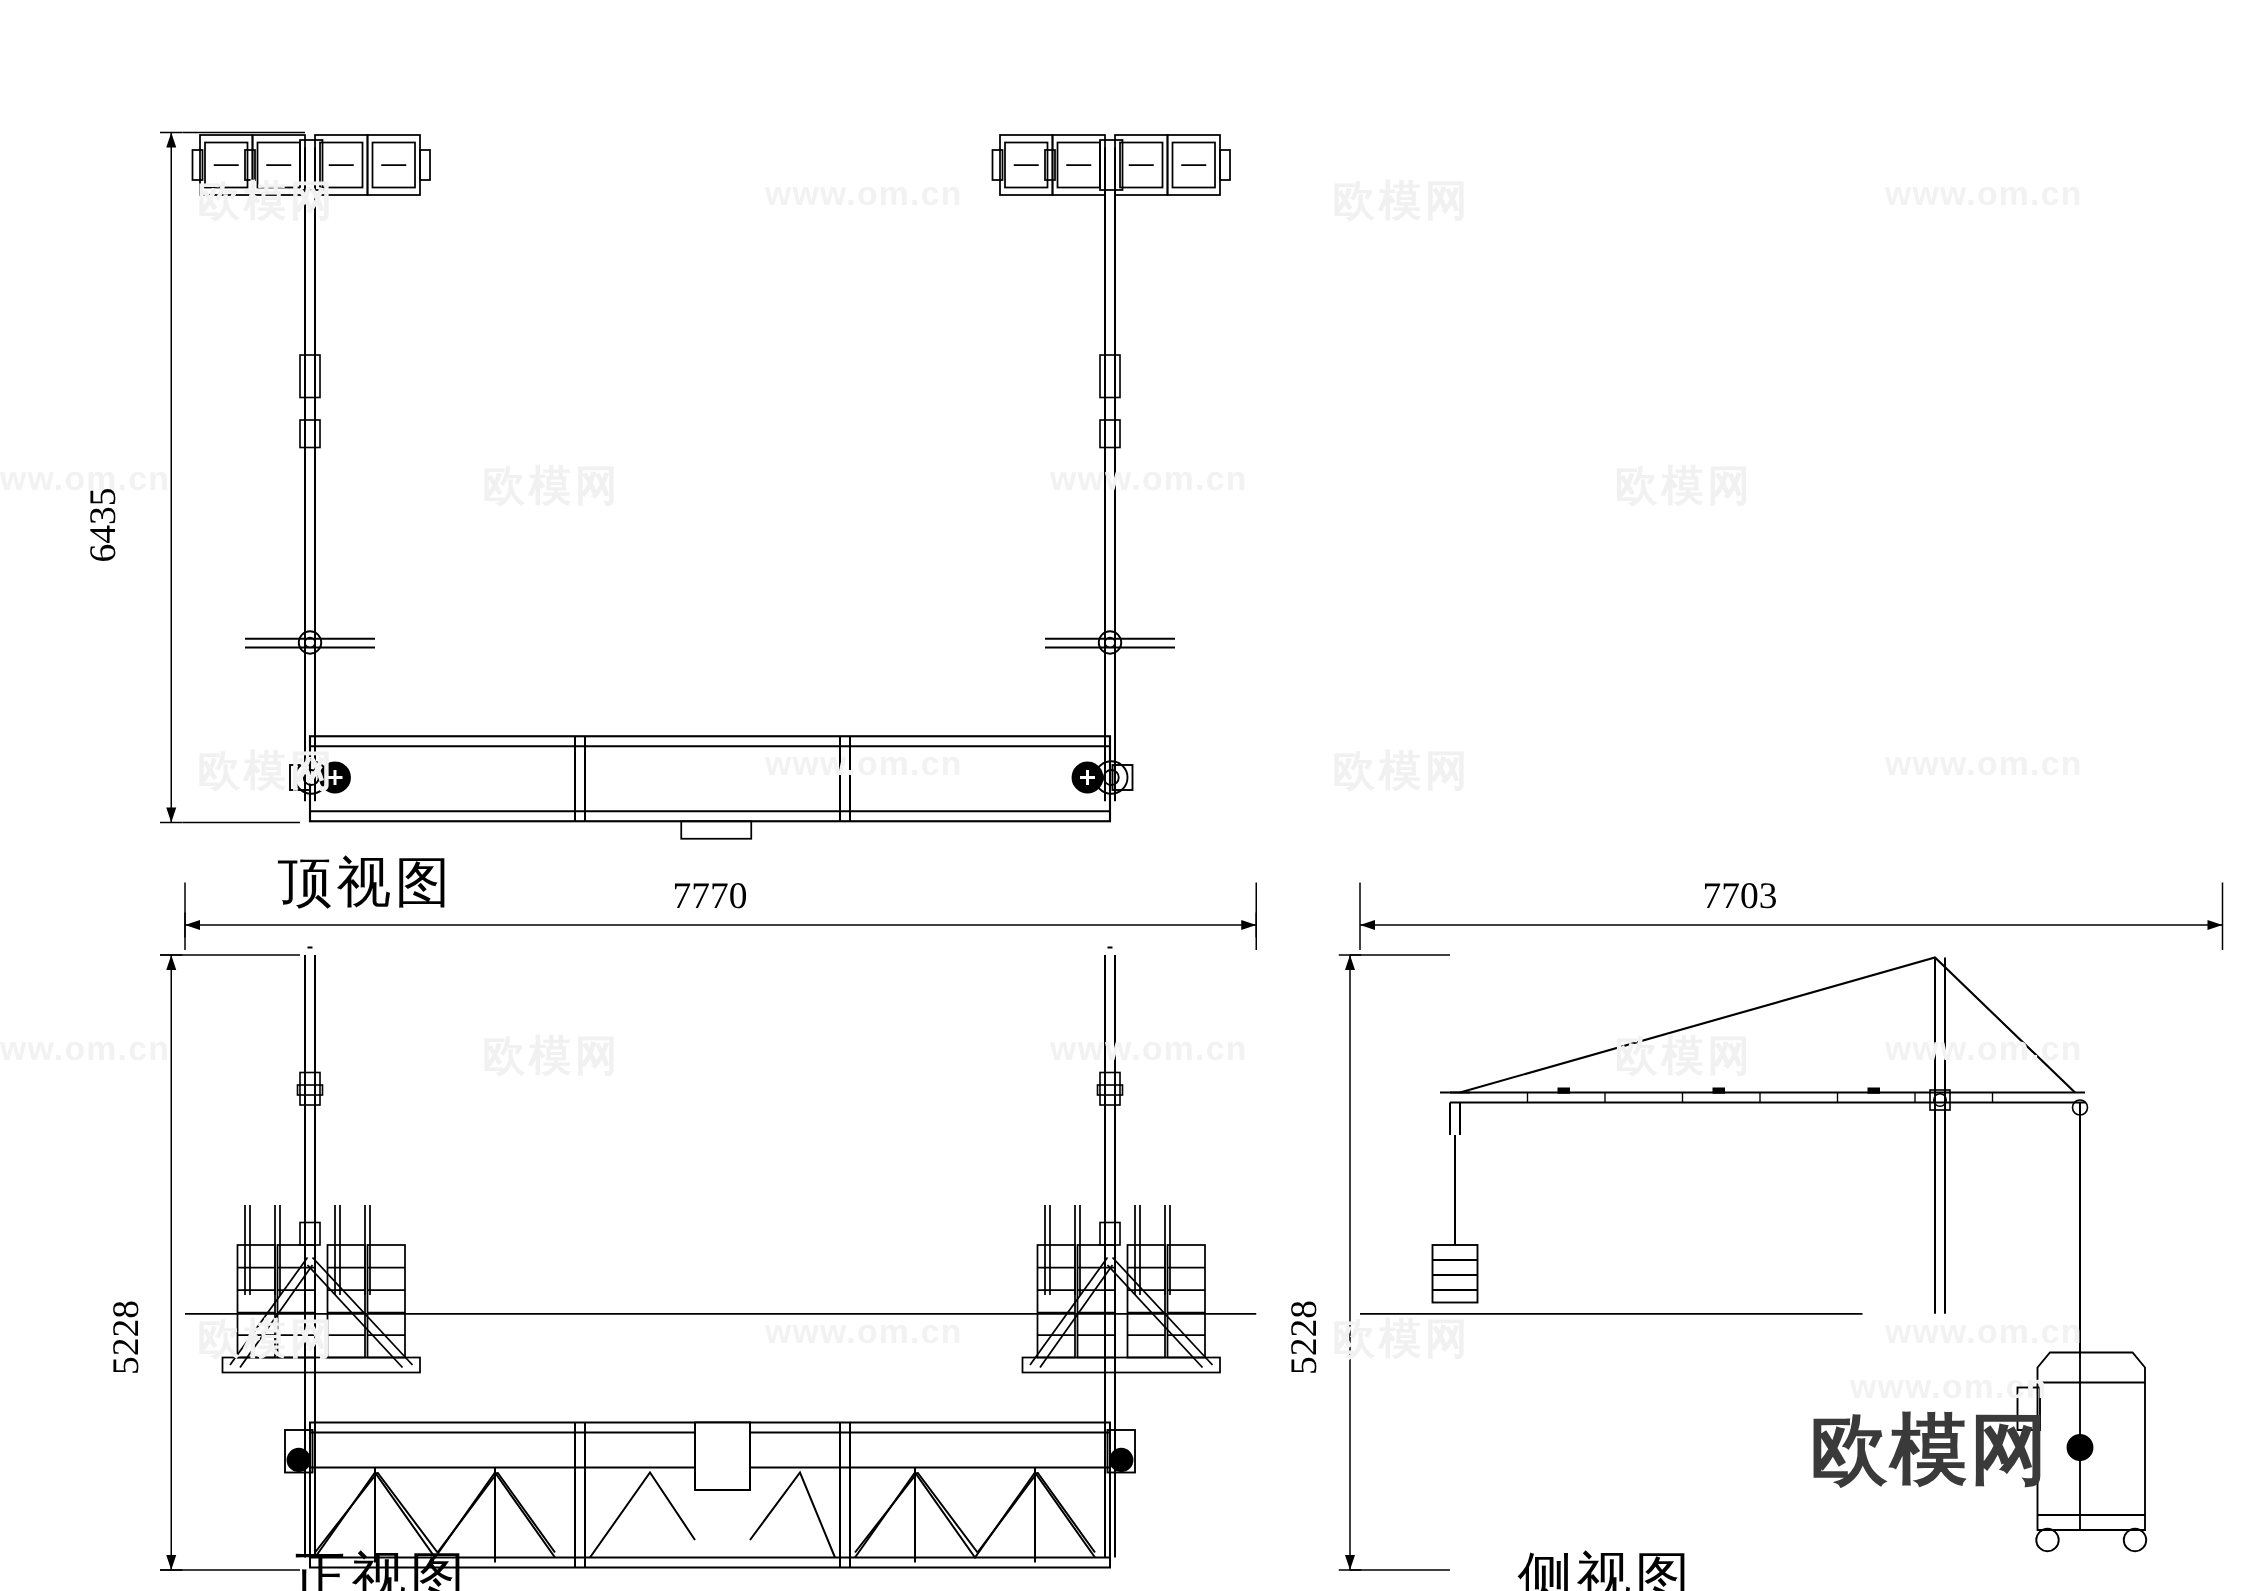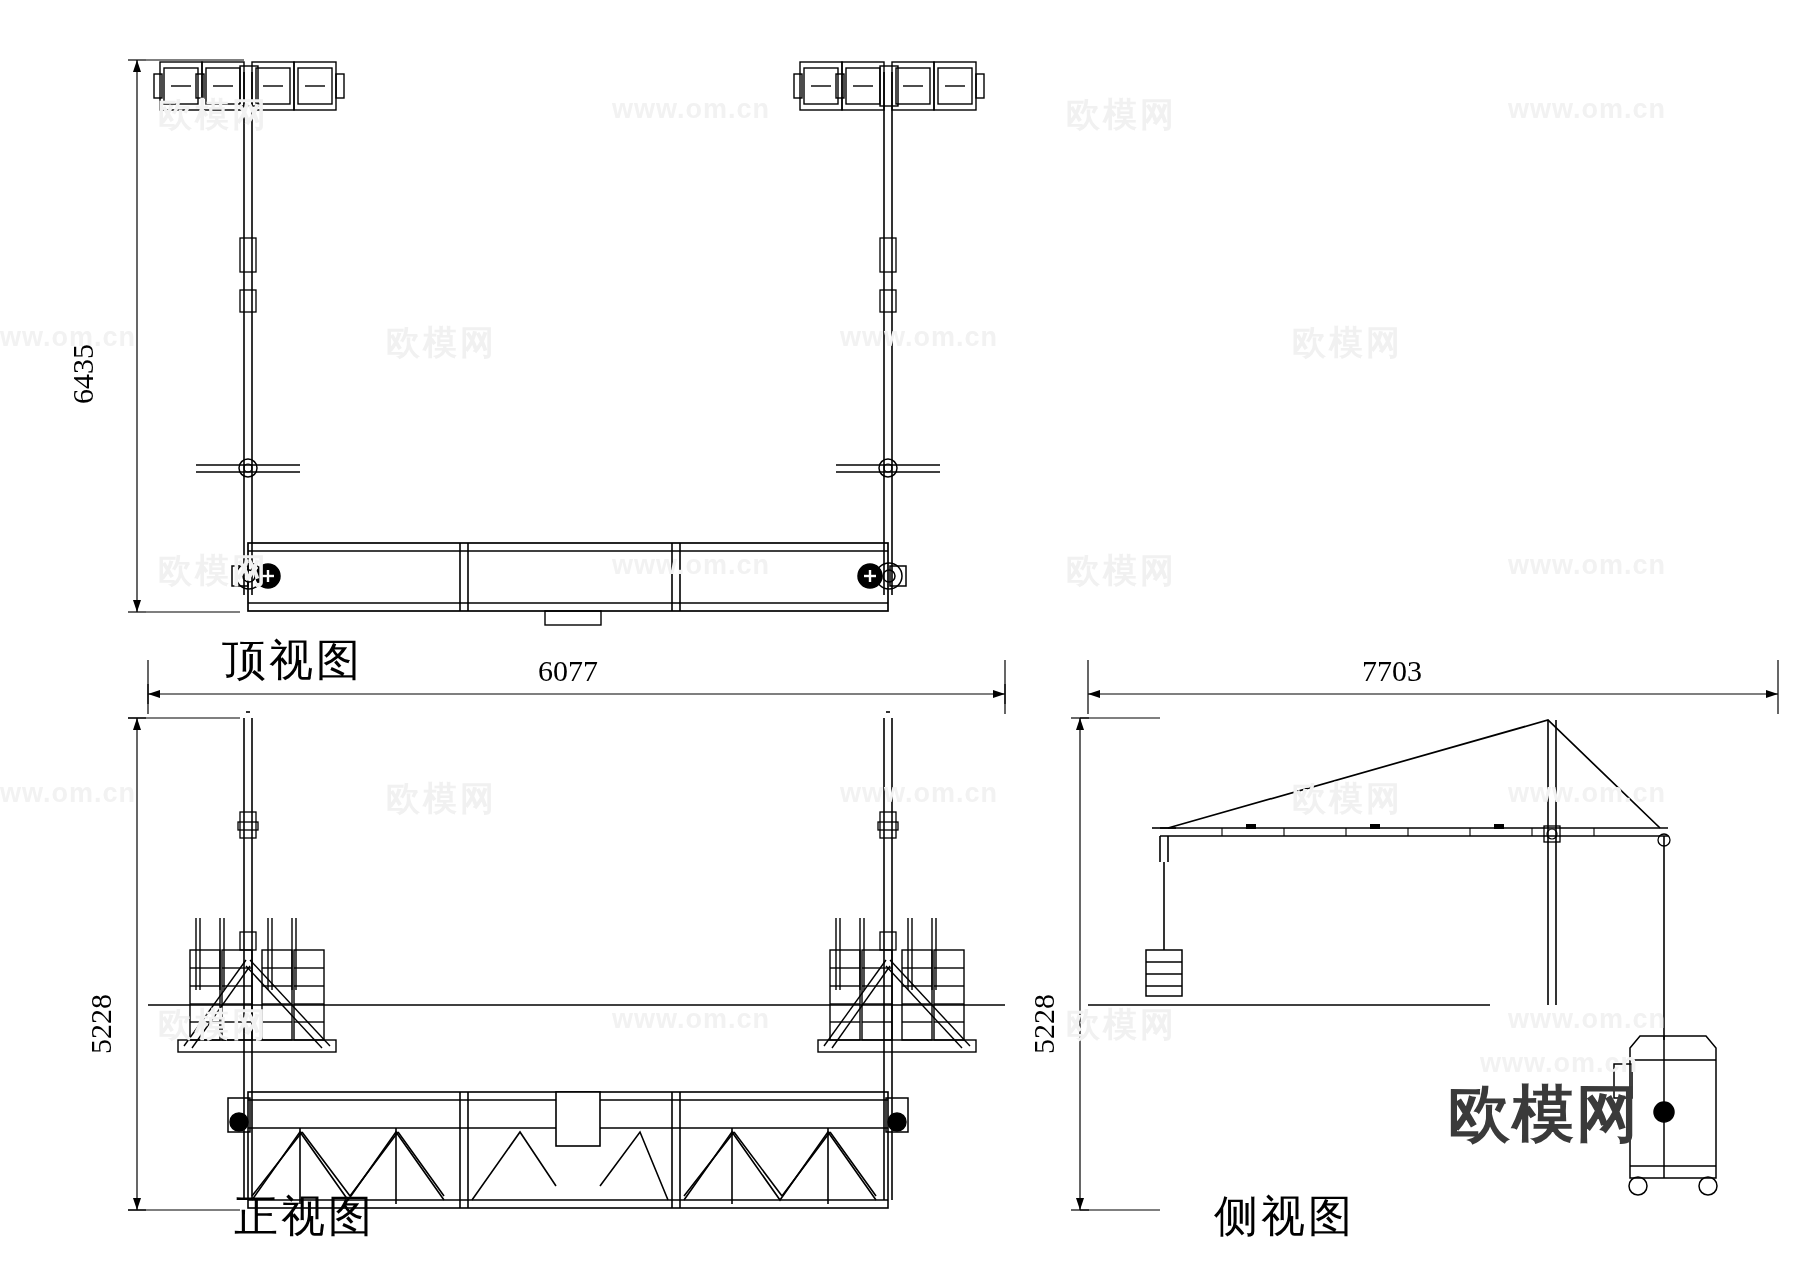--- a/index.html
+++ b/index.html
@@ -1,19 +1,19 @@
 <!DOCTYPE html>
 <html><head>
 <meta charset="utf-8">
 <style>
   html,body{margin:0;padding:0;background:#ffffff;}
   body{width:1800px;height:1273px;position:relative;overflow:hidden;
        font-family:"Liberation Serif","DejaVu Serif",serif;color:#000;}
 
-  #sheet{position:absolute;inset:0;}
+  #sheet{position:absolute;inset:0;margin-top:46px;}
 
   svg{position:absolute;top:0;left:0;width:1800px;height:1273px;}
   .wm{position:absolute;color:#f0f0f0;font-weight:bold;white-space:nowrap;
       font-family:"Liberation Sans","DejaVu Sans",sans-serif;
       user-select:none;pointer-events:none;}
   .wm-url{font-size:27px;letter-spacing:1px;color:#f2f2f2;}
   .wm-cn{font-size:34px;letter-spacing:3px;color:#f1f1f1;}
 
   .wm-logo{position:absolute;left:1448px;top:1072px;
       font-family:"Liberation Sans","DejaVu Sans",sans-serif;
@@ -383,21 +383,21 @@
     <span class="wm wm-url" style="left:1508px;top:1004px;">www.om.cn</span>
 
     <span class="wm wm-url" style="left:1480px;top:1048px;">www.om.cn</span>
   </div>
 
   <div class="wm-logo">欧模网</div>
 
 
   <div class="lbl dim dim-v" style="left:100px;top:370px;">6435</div>
   <div class="lbl viewname" style="left:222px;top:631px;">顶视图</div>
-  <div class="lbl dim" style="left:538px;top:654px;">6077</div>
+  <div class="lbl dim" style="left:538px;top:654px;">7770</div>
 
   <div class="lbl dim dim-v" style="left:118px;top:1020px;">5228</div>
   <div class="lbl viewname" style="left:234px;top:1187px;">正视图</div>
 
   <div class="lbl dim" style="left:1362px;top:654px;">7703</div>
   <div class="lbl dim dim-v" style="left:1061px;top:1020px;">5228</div>
   <div class="lbl viewname" style="left:1214px;top:1187px;">侧视图</div>
 
 </div>
 

